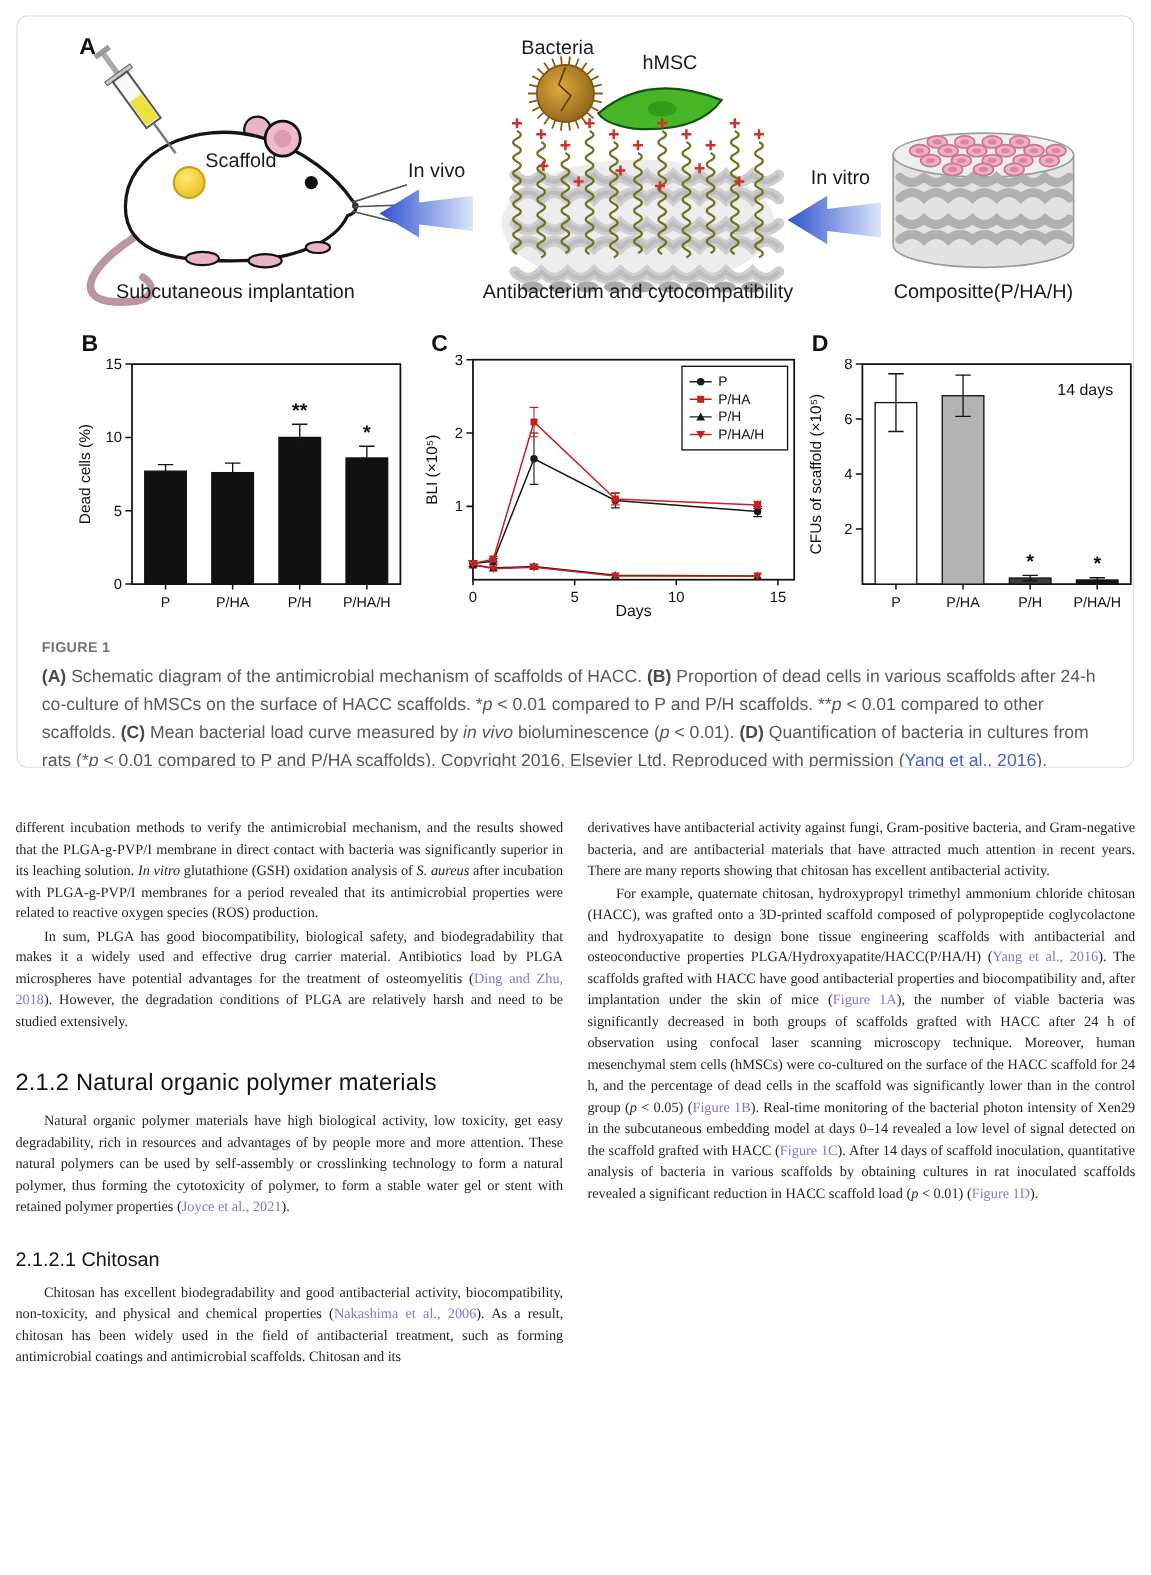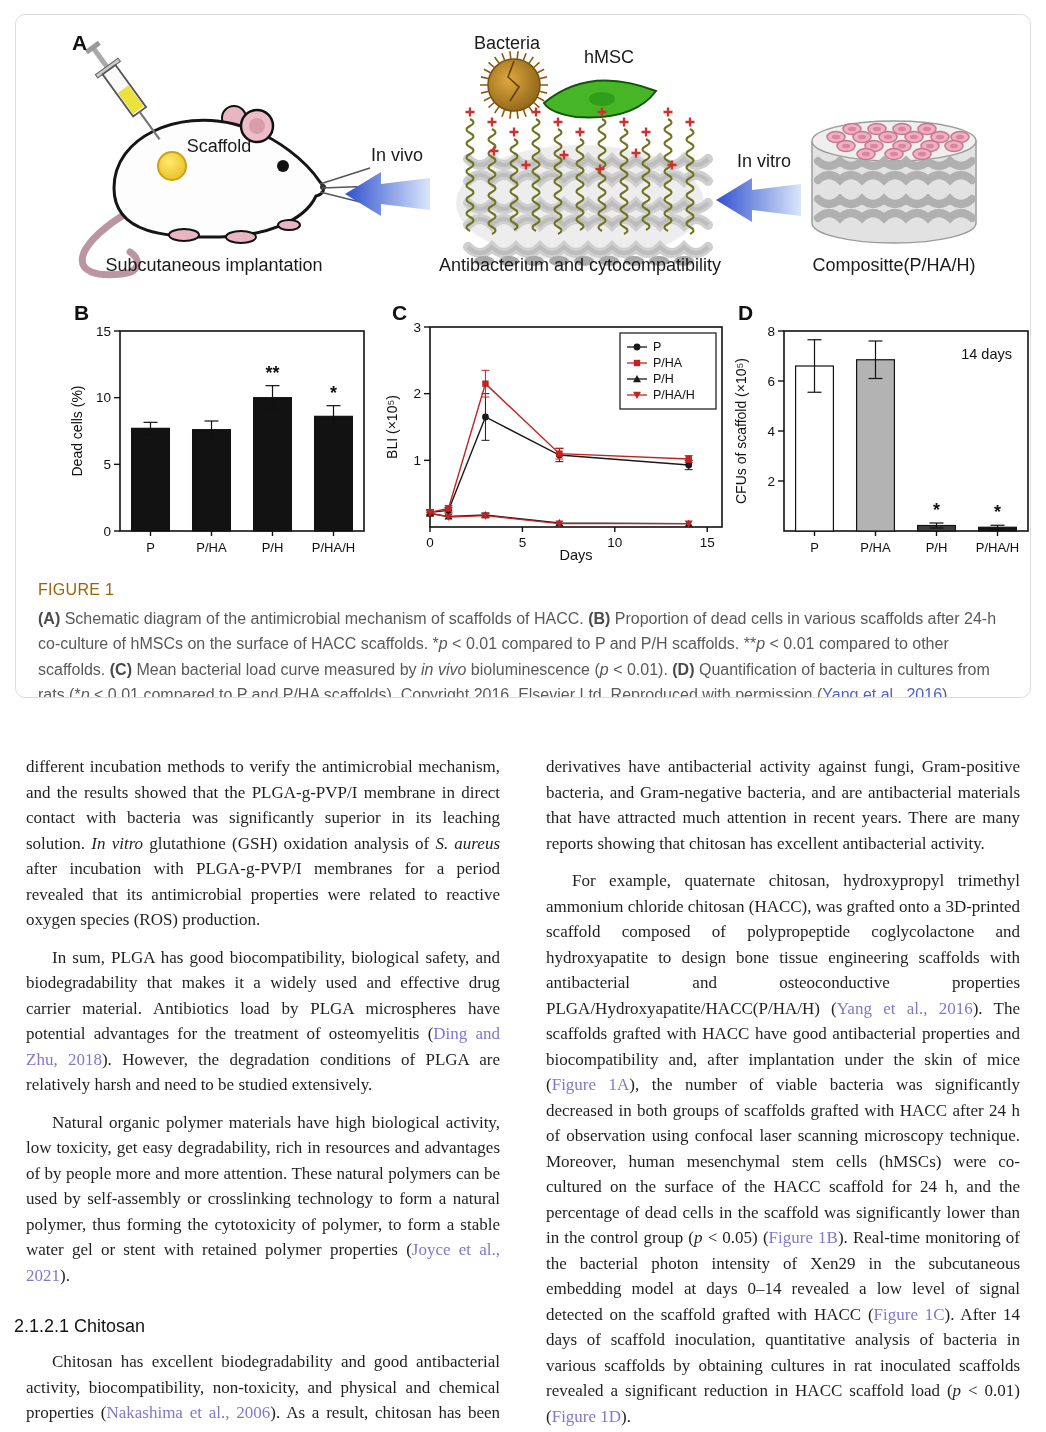--- a/index.html
+++ b/index.html
@@ -11,31 +11,31 @@
             border:1px solid #dcdcdc;border-radius:10px;box-sizing:border-box;overflow:hidden;}
   .panel-letter{position:absolute;font-family:"Liberation Sans",sans-serif;font-weight:bold;
                 font-size:21px;color:#111;z-index:5;}
   #schemA{position:absolute;left:8px;top:8px;}
   svg text{font-family:"Liberation Sans",sans-serif;}
   .schem-label{font-size:18px;fill:#1a1a1a;}
   .chart-svg{position:absolute;}
 
   
   .caption-block{position:absolute;left:22px;right:20px;top:566px;font-family:"Liberation Sans",sans-serif;}
-  .fig-caption-title{font-size:16px;font-weight:normal;color:#a16207;letter-spacing:.3px;margin-bottom:7px;}
+  .fig-caption-title{font-size:13px;font-weight:bold;color:#737373;letter-spacing:.3px;margin-bottom:7px;}
   .fig-caption{font-size:16px;color:#595959;line-height:1.58;}
   .fig-caption .bd{font-weight:bold;color:#4a4a4a;}
   .it{font-style:italic;}
   a.ref-link{color:#8376cb;text-decoration:none;}
   a.cap-link{color:#4f62c6;text-decoration:none;}
 
   
   .columns{display:flex;gap:22px;margin:44px 14px 0;}
   .col{width:498px;}
-  .col p{margin:12px;font-size:17px;line-height:1.5;text-align:justify;}
+  .col p{margin:0;font-size:13px;line-height:1.5;text-align:justify;}
   .col p.indent{text-indent:26px;}
   .col p + p{margin-top:1px;}
   h2.sec{font-family:"Liberation Sans",sans-serif;font-weight:500;font-size:21.5px;color:#141414;
          margin:34px 0 12px;letter-spacing:.2px;}
   h3.sec{font-family:"Liberation Sans",sans-serif;font-weight:500;font-size:18px;color:#141414;
          margin:28px 0 9px;}
 </style>
 </head>
 <body>
 
@@ -431,20 +431,21 @@
     <div class="caption-block">
       <div class="fig-caption-title">FIGURE 1</div>
       <div class="fig-caption"><span class="bd">(A)</span><span> Schematic diagram of the antimicrobial mechanism of scaffolds of HACC. </span><span class="bd">(B)</span><span> Proportion of dead cells in various scaffolds after 24-h co-culture of hMSCs on the surface of HACC scaffolds. *</span><span class="it">p</span><span> &lt; 0.01 compared to P and P/H scaffolds. **</span><span class="it">p</span><span> &lt; 0.01 compared to other scaffolds. </span><span class="bd">(C)</span><span> Mean bacterial load curve measured by </span><span class="it">in vivo</span><span> bioluminescence (</span><span class="it">p</span><span> &lt; 0.01). </span><span class="bd">(D)</span><span> Quantification of bacteria in cultures from rats (*</span><span class="it">p</span><span> &lt; 0.01 compared to P and P/HA scaffolds). Copyright 2016, Elsevier Ltd. Reproduced with permission (</span><a class="cap-link" href="#">Yang et al., 2016</a><span>).</span></div>
     </div>
   </div>
 
   <div class="columns">
     <div class="col">
       <p><span>different incubation methods to verify the antimicrobial mechanism, and the results showed that the PLGA-g-PVP/I membrane in direct contact with bacteria was significantly superior in its leaching solution. </span><span class="it">In vitro</span><span> glutathione (GSH) oxidation analysis of </span><span class="it">S. aureus</span><span> after incubation with PLGA-g-PVP/I membranes for a period revealed that its antimicrobial properties were related to reactive oxygen species (ROS) production.</span></p>
       <p class="indent"><span>In sum, PLGA has good biocompatibility, biological safety, and biodegradability that makes it a widely used and effective drug carrier material. Antibiotics load by PLGA microspheres have potential advantages for the treatment of osteomyelitis (</span><a class="ref-link" href="#">Ding and Zhu, 2018</a><span>). However, the degradation conditions of PLGA are relatively harsh and need to be studied extensively.</span></p>
+      <h2 class="sec">2.1.2 Natural organic polymer materials</h2>
       <p class="indent"><span>Natural organic polymer materials have high biological activity, low toxicity, get easy degradability, rich in resources and advantages of by people more and more attention. These natural polymers can be used by self-assembly or crosslinking technology to form a natural polymer, thus forming the cytotoxicity of polymer, to form a stable water gel or stent with retained polymer properties (</span><a class="ref-link" href="#">Joyce et al., 2021</a><span>).</span></p>
       <h3 class="sec">2.1.2.1 Chitosan</h3>
       <p class="indent"><span>Chitosan has excellent biodegradability and good antibacterial activity, biocompatibility, non-toxicity, and physical and chemical properties (</span><a class="ref-link" href="#">Nakashima et al., 2006</a><span>). As a result, chitosan has been widely used in the field of antibacterial treatment, such as forming antimicrobial coatings and antimicrobial scaffolds. Chitosan and its</span></p>
     </div>
     <div class="col">
       <p><span>derivatives have antibacterial activity against fungi, Gram-positive bacteria, and Gram-negative bacteria, and are antibacterial materials that have attracted much attention in recent years. There are many reports showing that chitosan has excellent antibacterial activity.</span></p>
       <p class="indent"><span>For example, quaternate chitosan, hydroxypropyl trimethyl ammonium chloride chitosan (HACC), was grafted onto a 3D-printed scaffold composed of polypropeptide coglycolactone and hydroxyapatite to design bone tissue engineering scaffolds with antibacterial and osteoconductive properties PLGA/Hydroxyapatite/HACC(P/HA/H) (</span><a class="ref-link" href="#">Yang et al., 2016</a><span>). The scaffolds grafted with HACC have good antibacterial properties and biocompatibility and, after implantation under the skin of mice (</span><a class="ref-link" href="#">Figure 1A</a><span>), the number of viable bacteria was significantly decreased in both groups of scaffolds grafted with HACC after 24 h of observation using confocal laser scanning microscopy technique. Moreover, human mesenchymal stem cells (hMSCs) were co-cultured on the surface of the HACC scaffold for 24 h, and the percentage of dead cells in the scaffold was significantly lower than in the control group (</span><span class="it">p</span><span> &lt; 0.05) (</span><a class="ref-link" href="#">Figure 1B</a><span>). Real-time monitoring of the bacterial photon intensity of Xen29 in the subcutaneous embedding model at days 0–14 revealed a low level of signal detected on the scaffold grafted with HACC (</span><a class="ref-link" href="#">Figure 1C</a><span>). After 14 days of scaffold inoculation, quantitative analysis of bacteria in various scaffolds by obtaining cultures in rat inoculated scaffolds revealed a significant reduction in HACC scaffold load (</span><span class="it">p</span><span> &lt; 0.01) (</span><a class="ref-link" href="#">Figure 1D</a><span>).</span></p>
     </div>
   </div>
 </div>

